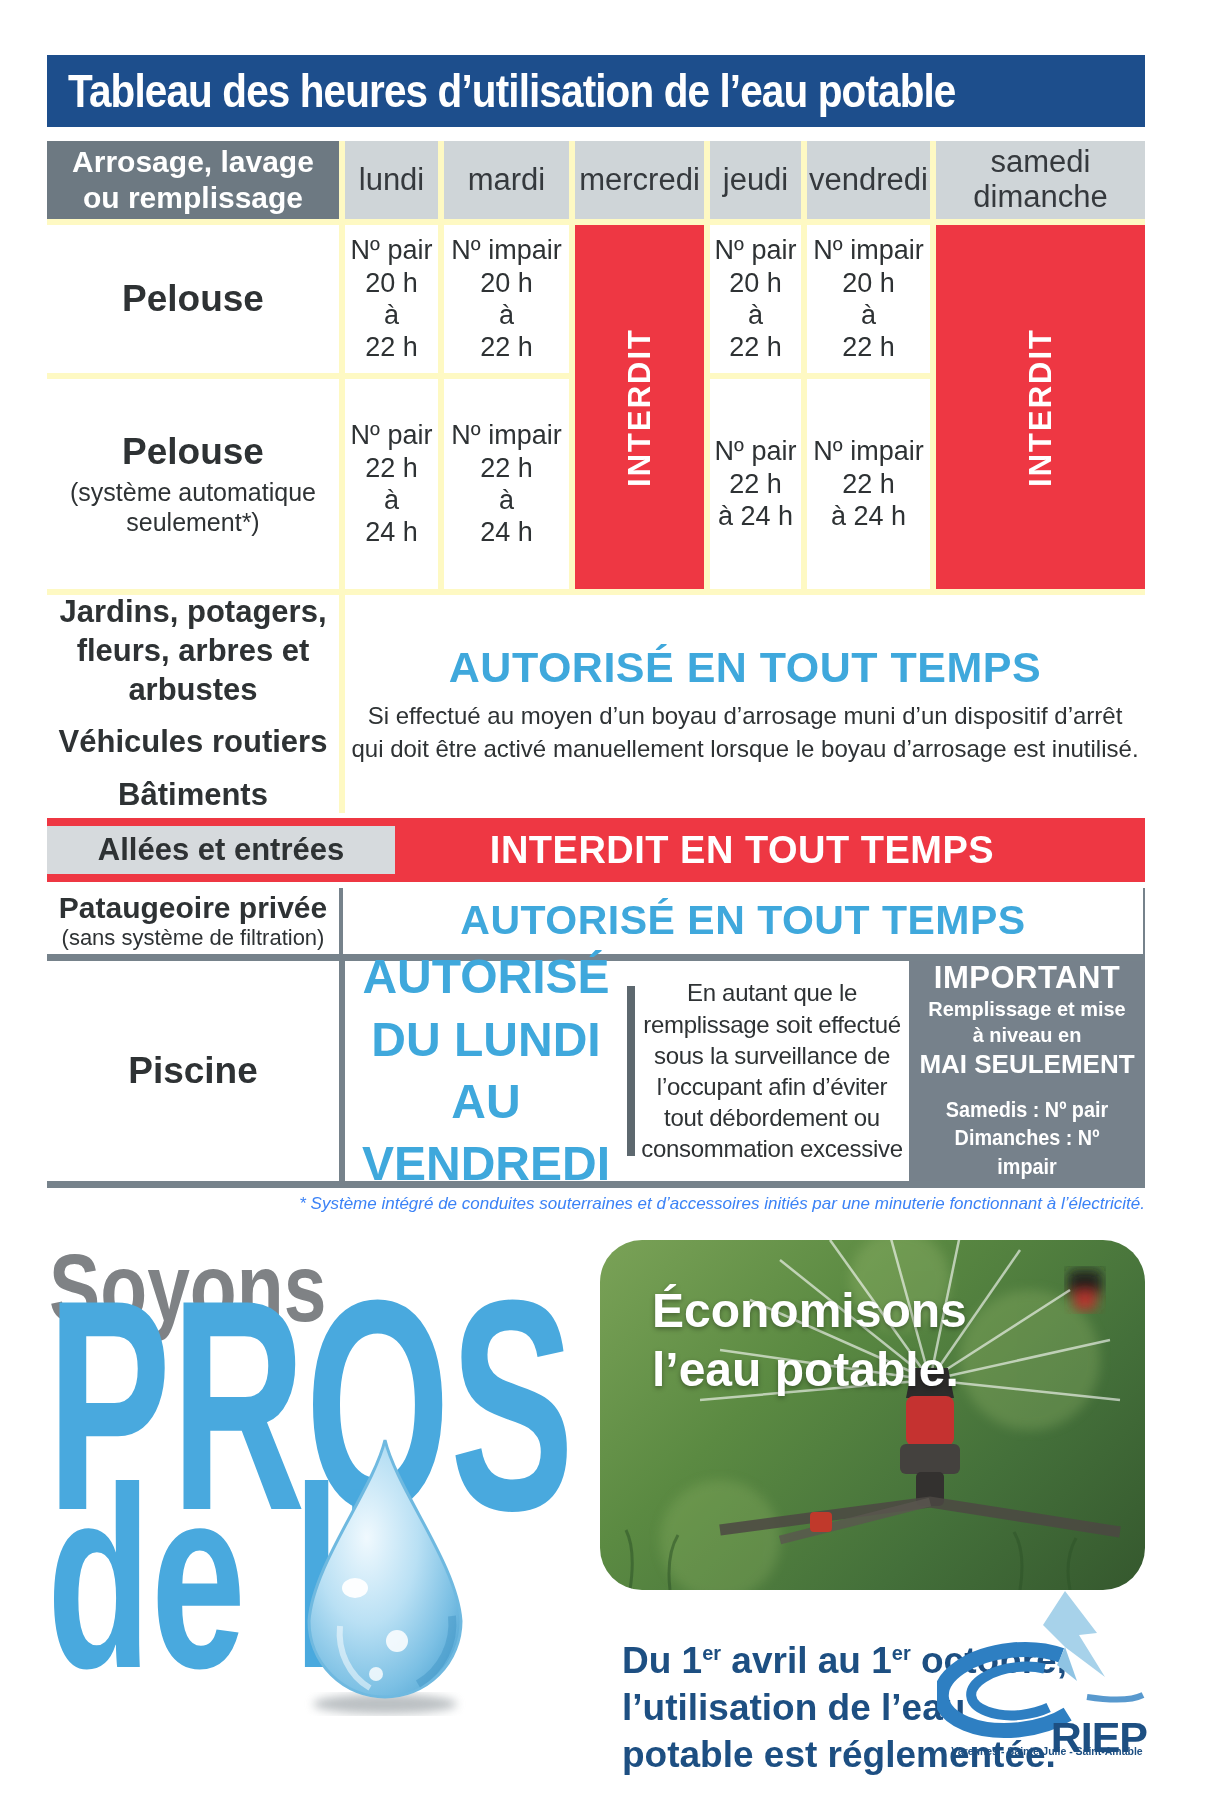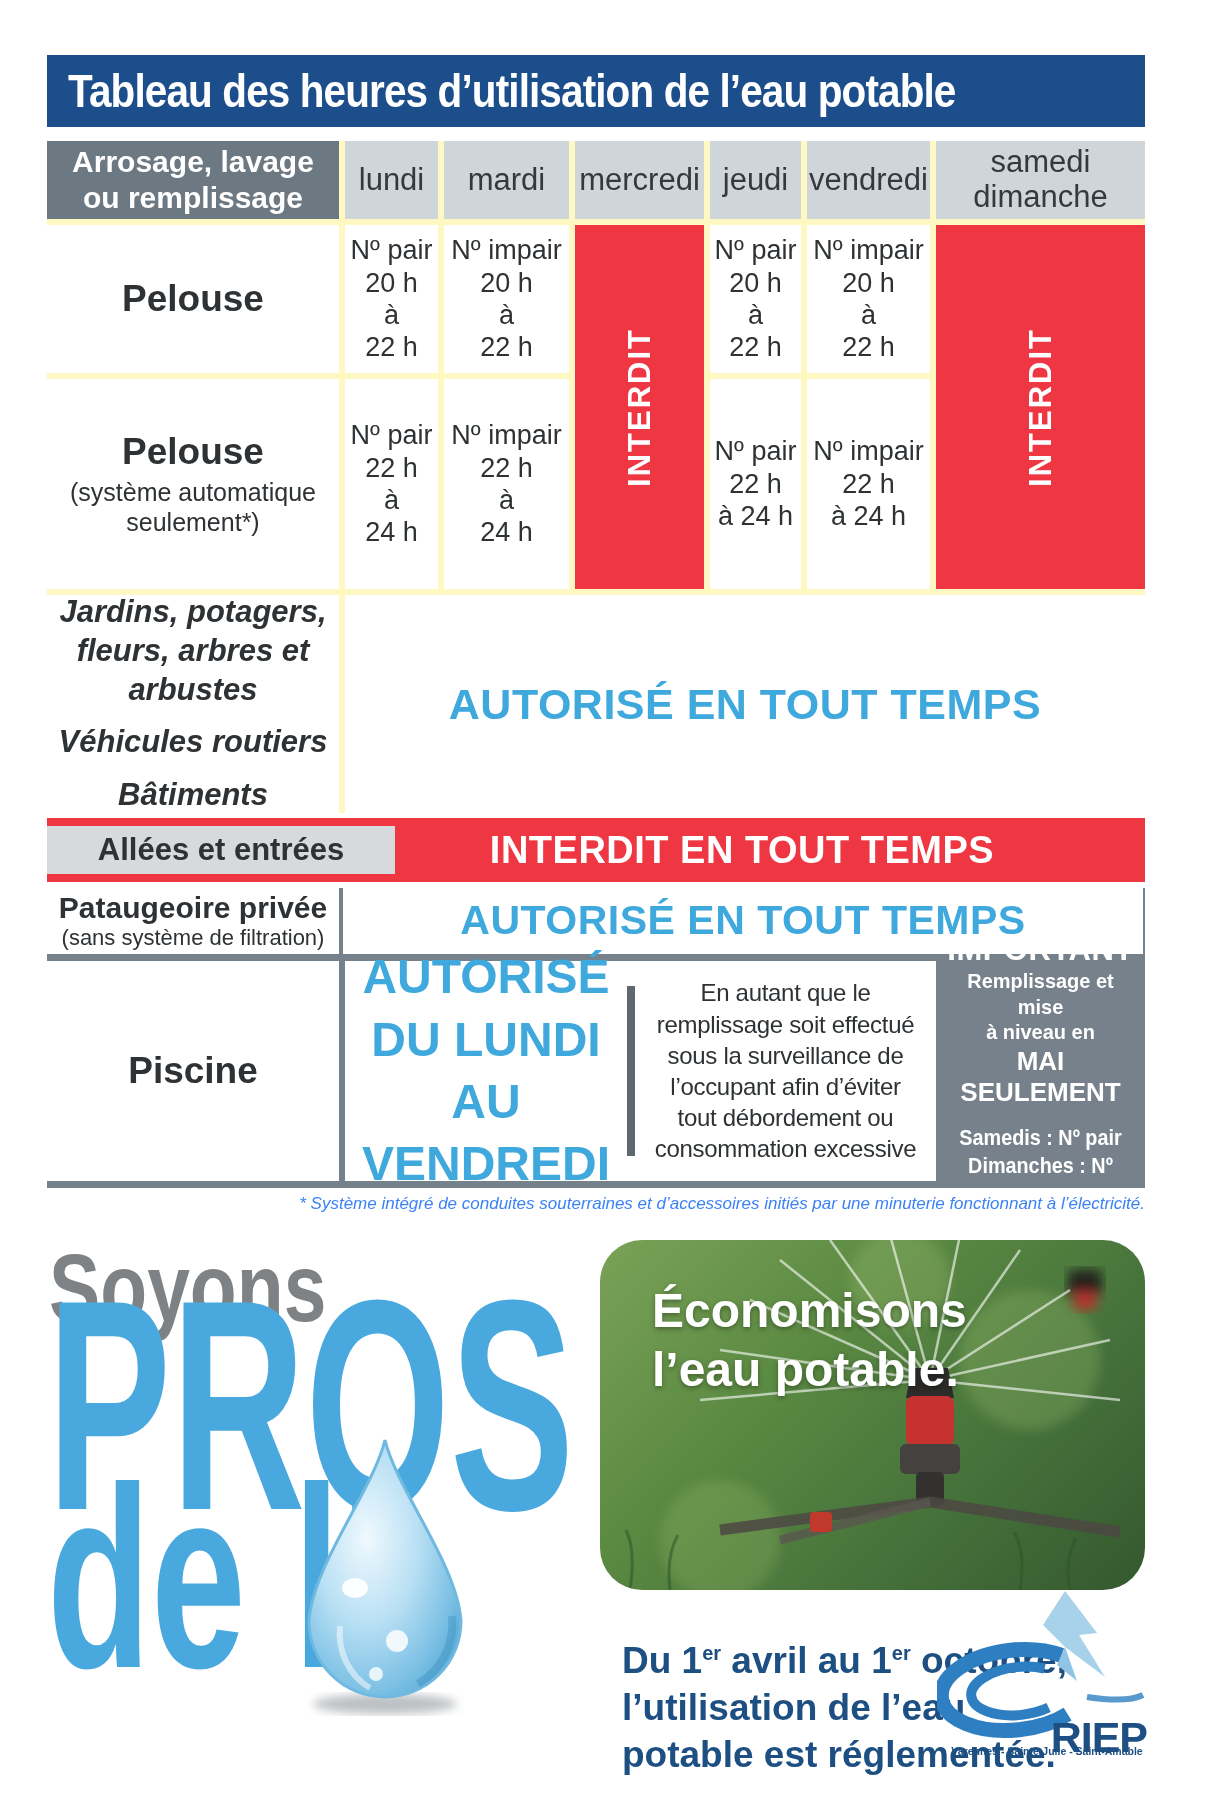--- a/index.html
+++ b/index.html
@@ -52,21 +52,21 @@
   
   .piscine { position:absolute; left:47px; top:961px; width:1098px; height:220px; display:flex; }
   .piscine-label { width:292px; display:flex; align-items:center; justify-content:center;
     font-weight:bold; font-size:37px; color:#2e3234; background:#fff; }
   .piscine-vbar { width:6px; background:#76828b; }
   .piscine-content { flex:1; background:#fff; display:flex; align-items:center; }
   .piscine-auth { width:282px; color:#3fa8dc; font-weight:bold; font-size:48px; line-height:1.3;
     text-align:center; }
   .piscine-div { width:8px; height:170px; background:#5d686f; align-self:center; }
   .piscine-cond { flex:1; font-size:24px; line-height:1.3; text-align:center; color:#2e3234; letter-spacing:-0.3px; }
-  .panel { width:209px; background:#76818b; color:#fff; text-align:center; display:flex;
+  .panel { width:236px; background:#76818b; color:#fff; text-align:center; display:flex;
     flex-direction:column; justify-content:center; padding:8px 4px; }
   .panel-title { font-weight:bold; font-size:31px; letter-spacing:0.5px; }
   .panel-l1 { font-weight:bold; font-size:21px; line-height:1.2; transform:scaleX(0.95); }
   .panel-l2 { font-weight:bold; font-size:26px; margin-top:2px; }
   .panel-l3 { font-weight:bold; font-size:22px; line-height:1.3; margin-top:16px; transform:scaleX(0.9); }
 
   .footnote { position:absolute; left:47px; top:1194px; width:1098px; text-align:right;
     font-style:italic; font-size:17px; color:#3b82f6; }
 
   
@@ -153,29 +153,31 @@
 22 h
 à
 24 h</div>
     <div class="cell time pre" style="grid-column:5; grid-row:3;">Nº pair
 22 h
 à 24 h</div>
     <div class="cell time pre" style="grid-column:6; grid-row:3;">Nº impair
 22 h
 à 24 h</div>
 
-    <div class="cell jardins-label" style="grid-column:1; grid-row:4;font-style:italic;">
+    <div class="cell jardins-label" style="grid-column:1; grid-row:4;">
       <span class="pre">Jardins, potagers,
 fleurs, arbres et
 arbustes</span>
       <span>Véhicules routiers</span>
       <span>Bâtiments</span>
     </div>
     <div class="cell jardins-content" style="grid-row:4;">
       <span class="autorise-title">AUTORISÉ EN TOUT TEMPS</span>
+      <span class="autorise-body pre">Si effectué au moyen d’un boyau d’arrosage muni d’un dispositif d’arrêt
+qui doit être activé manuellement lorsque le boyau d’arrosage est inutilisé.</span>
     </div>
   </div>
 
   <div class="allees">
     <div class="allees-label">Allées et entrées</div>
     <div class="allees-text">INTERDIT EN TOUT TEMPS</div>
   </div>
 
   <div class="pataugeoire">
     <div class="cell pat-label">

